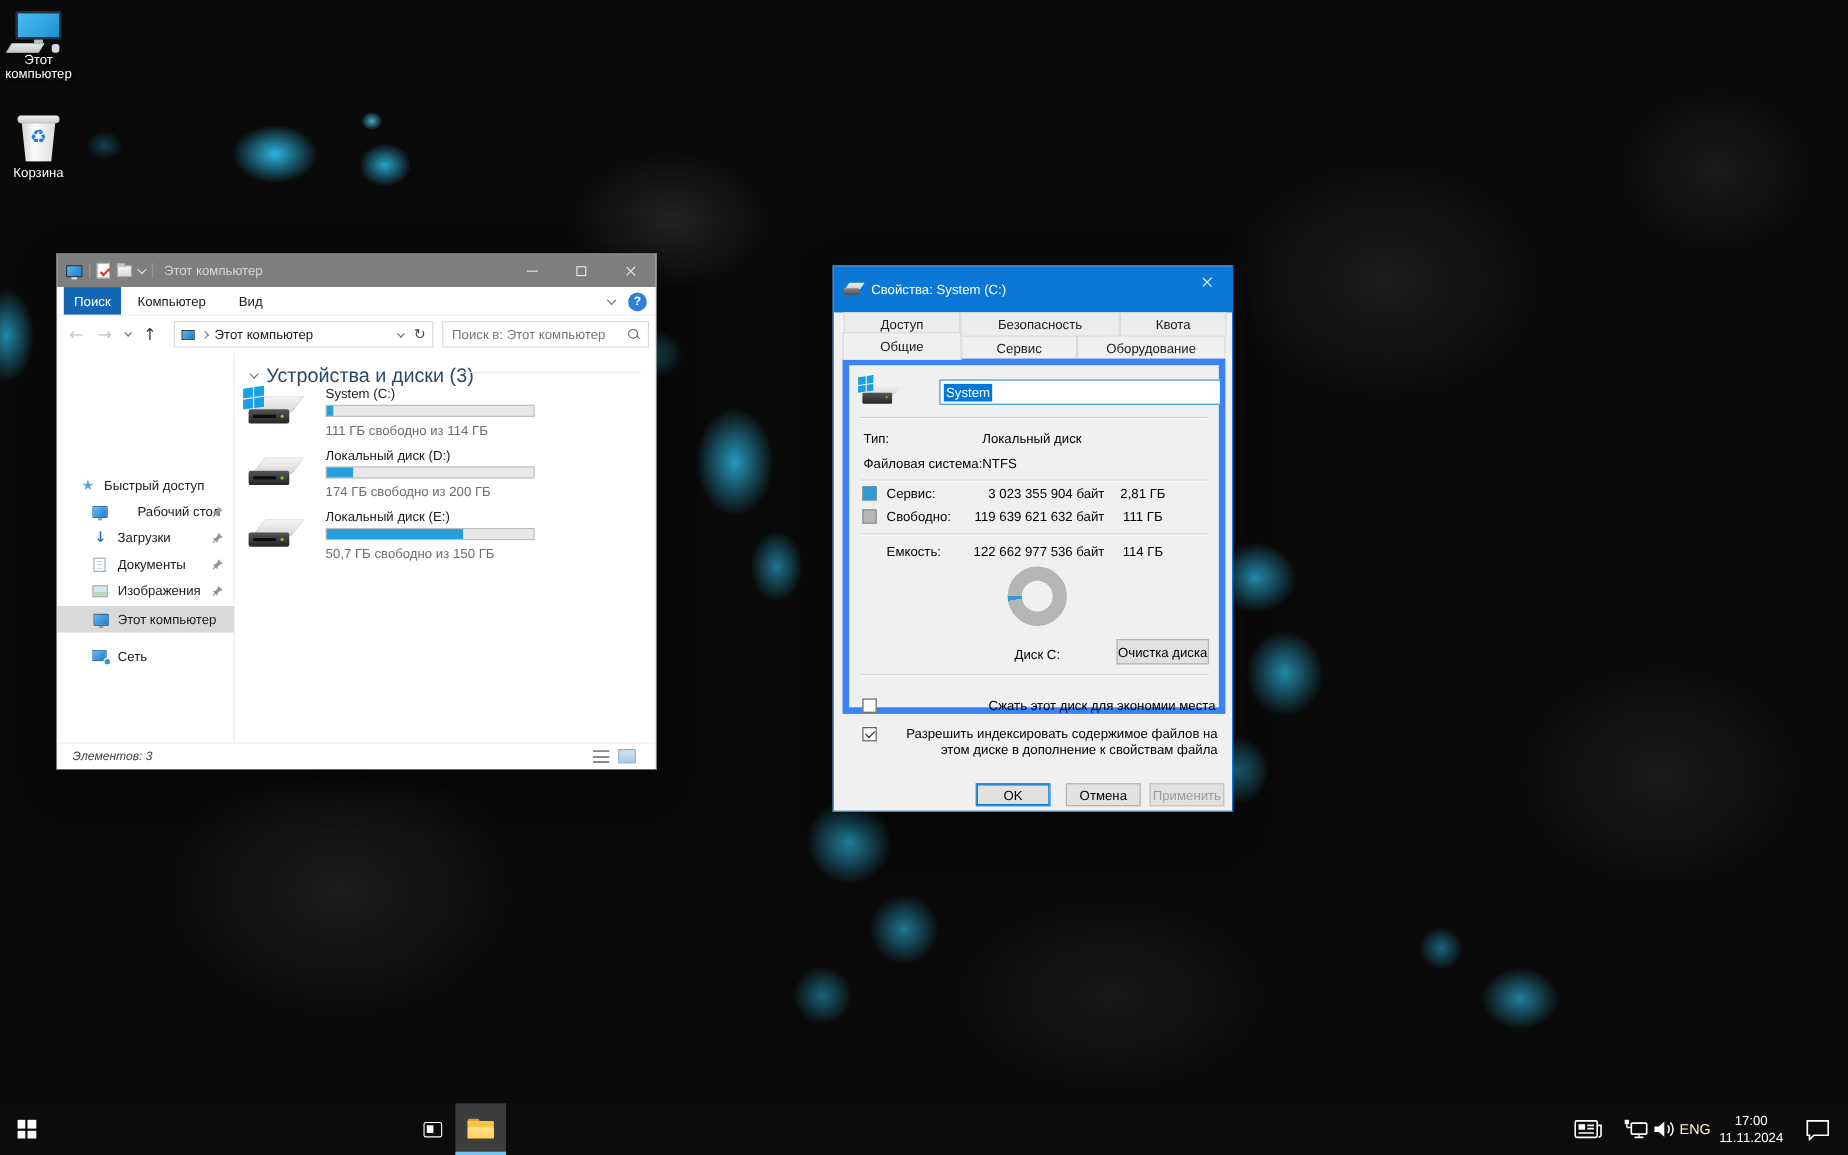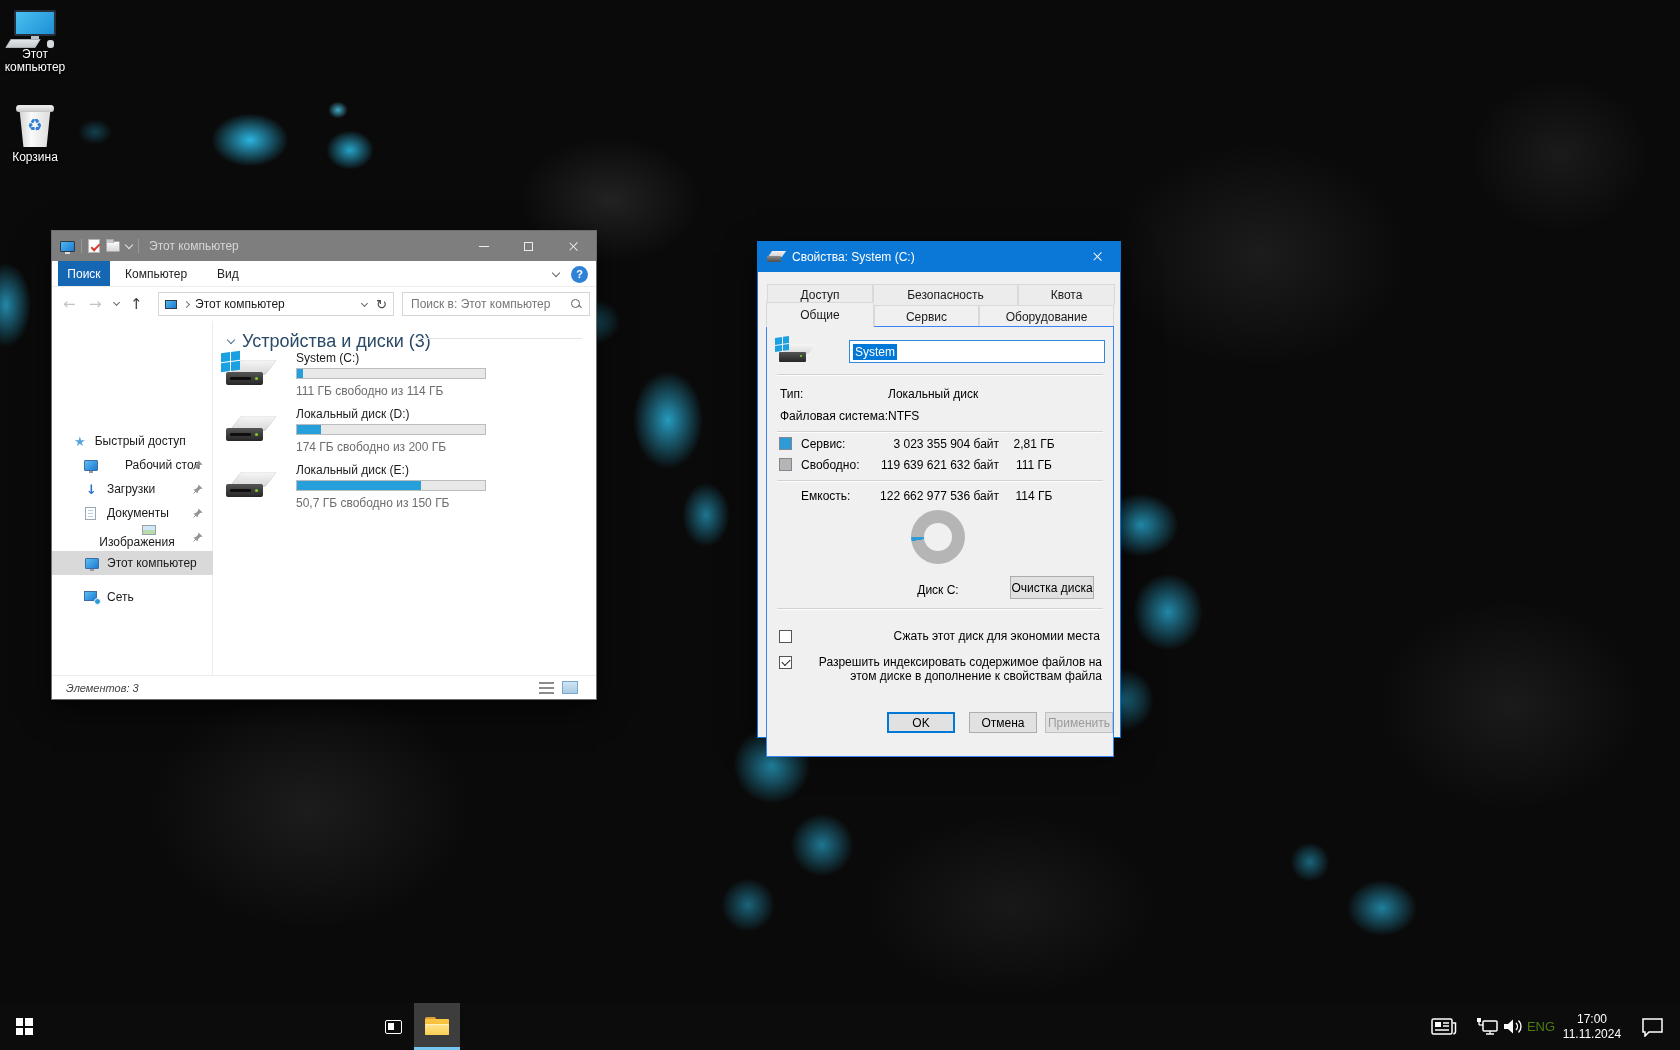--- a/index.html
+++ b/index.html
@@ -129,33 +129,33 @@
   .drv-bar i{display:block;height:100%;background:#26a0da;}
   .drv-free{position:absolute;left:70px;top:33px;color:#6d6d6d;white-space:nowrap;}
 
   .x-status{position:absolute;left:0;bottom:0;right:0;height:24px;border-top:1px solid #ececec;background:#fff;display:flex;align-items:center;}
   .status-txt{margin-left:14px;font-size:11px;color:#444;font-style:italic;}
   .sv1{position:absolute;right:42px;top:6px;width:15px;height:12px;background:repeating-linear-gradient(180deg,#8b8b8b 0 2px,#fff 2px 5px);}
   .sv2{position:absolute;right:18px;top:5px;width:16px;height:13px;border:1px solid #7ba7ca;background:linear-gradient(180deg,#cfe4f3,#a9cbe4);}
 
   
   .dialog{position:absolute;left:757px;top:241px;width:364px;height:497px;background:#f0f0f0;border:1px solid #0a77d6;box-shadow:0 12px 30px rgba(0,0,0,.65);}
-  .d-titlebar{position:absolute;left:0;top:0;right:0;height:30px;background:#0b77d7;display:flex;align-items:center;}
+  .d-titlebar{position:absolute;left:0;top:0;right:0;height:42px;background:#0b77d7;display:flex;align-items:center;}
   .d-title{color:#fff;margin-left:8px;white-space:nowrap;}
   .hdd-mini{position:relative;width:17px;height:13px;margin-left:9px;flex:none;}
   .hdd-mini .t{position:absolute;left:3px;top:0;width:14px;height:6px;background:linear-gradient(180deg,#f2f2f2,#cfcfcf);transform:skewX(-35deg);}
   .hdd-mini .f{position:absolute;left:0;top:5px;width:14px;height:6px;background:linear-gradient(180deg,#8c8c8c,#4e4e4e);border-radius:1px;}
   .d-close{position:absolute;right:0;top:0;width:45px;height:29px;display:flex;align-items:center;justify-content:center;}
   .glyph-x.white::before,.glyph-x.white::after{background:#fff;}
   .tabs1{position:absolute;left:9px;top:42px;height:21px;display:flex;}
   .tabs2{position:absolute;left:8px;top:63px;height:22px;display:flex;}
   .tab{background:#f0f0f0;border:1px solid #d9d9d9;border-bottom:none;display:flex;align-items:center;justify-content:center;color:#1a1a1a;}
   .tabs1 .tab{background:#ececec;}
   .tab-active{height:25px;margin-top:-3px;background:#f0f0f0;border:1px solid #d9d9d9;border-bottom:1px solid #f0f0f0;z-index:3;position:relative;}
-  .d-page{position:absolute;left:8px;top:84px;width:348px;height:431px;border:1px solid #3b82f6;background:#f0f0f0;}
+  .d-page{position:absolute;left:8px;top:84px;width:348px;height:323px;border:6px solid #3b82f6;background:#f0f0f0;}
   .hdd-page{position:absolute;left:12px;top:16px;width:34px;height:26px;}
   .hdd-page .top{position:absolute;left:7px;top:1px;width:26px;height:10px;background:linear-gradient(180deg,#f6f6f6,#d7d7d7);transform:skewX(-38deg);border-radius:1px;}
   .hdd-page .front{position:absolute;left:0;top:9px;width:27px;height:10px;background:linear-gradient(180deg,#555,#262626);border-radius:1px;}
   .hdd-page .led{position:absolute;left:21px;top:12px;width:2px;height:2px;border-radius:50%;background:#7ed321;}
   .hdd-page .winlogo{width:14px;height:14px;left:-4px;top:-6px;gap:1px;}
   .name-input{position:absolute;left:82px;top:13px;width:256px;height:23px;background:#fff;border:1px solid #2b8ae0;display:flex;align-items:center;padding-left:3px;}
   .name-input .sel{background:#0078d7;color:#fff;padding:1px 2px;}
   .sep{position:absolute;left:10px;right:10px;height:2px;border-top:1px solid #d2d2d2;border-bottom:1px solid #fdfdfd;}
   .frow{position:absolute;height:16px;color:#000;}
   .swatch{position:absolute;left:12px;width:13px;height:13px;border:1px solid #828790;}
@@ -190,21 +190,21 @@
   .tb-search input::placeholder{color:#454545;opacity:1;}
   .tb-btn{position:absolute;top:0;height:47px;display:flex;align-items:center;justify-content:center;}
   .tv{position:relative;width:17px;height:14px;border:1.5px solid #fff;border-radius:2px;background:transparent;}
   .tv::before{content:"";position:absolute;left:2px;top:2px;width:6px;height:7px;background:#fff;}
   .tb-active{background:#3d3d3d;border-bottom:3px solid #76c5f0;}
   .folder{position:relative;width:24px;height:18px;margin-top:2px;}
   .folder .back{position:absolute;left:0;top:0;width:11px;height:5px;background:#e09c36;border-radius:2px 2px 0 0;}
   .folder .body{position:absolute;left:0;top:2px;width:24px;height:16px;background:linear-gradient(180deg,#fbc843,#f0ad27);border-radius:1px;}
   .folder .front{position:absolute;left:0;top:7px;width:24px;height:11px;background:linear-gradient(180deg,#ffe389,#fbcf55);border-radius:1px;border-top:1px solid #fff3c2;}
   .tray-ico{position:absolute;top:0;height:47px;display:flex;align-items:center;justify-content:center;}
-  .tb-lang{color:#4d7c0f;font-size:13px;}
+  .tb-lang{color:#fef9c3;font-size:13px;}
   .tb-clock{position:absolute;left:1552px;top:0;width:80px;height:47px;color:#fff;font-size:12px;line-height:15px;text-align:center;display:flex;flex-direction:column;justify-content:center;}
 </style>
 </head>
 <body>
 
 <div class="dicon" style="left:1px;top:10px;">
   <div class="mon-big">
     <div class="scr"></div>
       <div class="stand"></div>
       <div class="kbd"></div>
@@ -296,21 +296,21 @@
           </svg>
       </div>
       <div class="side-item" style="top:180px;">
         <div class="mini-doc" style="margin-left:33px;"></div>
         <span class="lbl" style="margin-left:11px;">Документы</span>
         <svg class="pin" width="10" height="10" viewBox="0 0 10 10">
             <path d="M5.5 0.5 L9.5 4.5 L7.2 5 L5 7.2 L4.5 9.5 L0.5 5.5 L2.8 5 L5 2.8 Z" fill="#949494"></path>
             <line x1="0.5" y1="9.5" x2="3" y2="7" stroke="#949494" stroke-width="1"></line>
           </svg>
       </div>
-      <div class="side-item" style="top:204px;flex-direction:column;">
+      <div class="side-item" style="top:204px;">
         <div class="mini-pic" style="margin-left:32px;"></div>
         <span class="lbl" style="margin-left:9px;">Изображения</span>
         <svg class="pin" width="10" height="10" viewBox="0 0 10 10">
             <path d="M5.5 0.5 L9.5 4.5 L7.2 5 L5 7.2 L4.5 9.5 L0.5 5.5 L2.8 5 L5 2.8 Z" fill="#949494"></path>
             <line x1="0.5" y1="9.5" x2="3" y2="7" stroke="#949494" stroke-width="1"></line>
           </svg>
       </div>
       <div class="side-item side-sel" style="top:230px;">
         <div class="mini-mon" style="margin-left:33px;"></div>
         <span class="lbl" style="margin-left:8px;">Этот компьютер</span>

